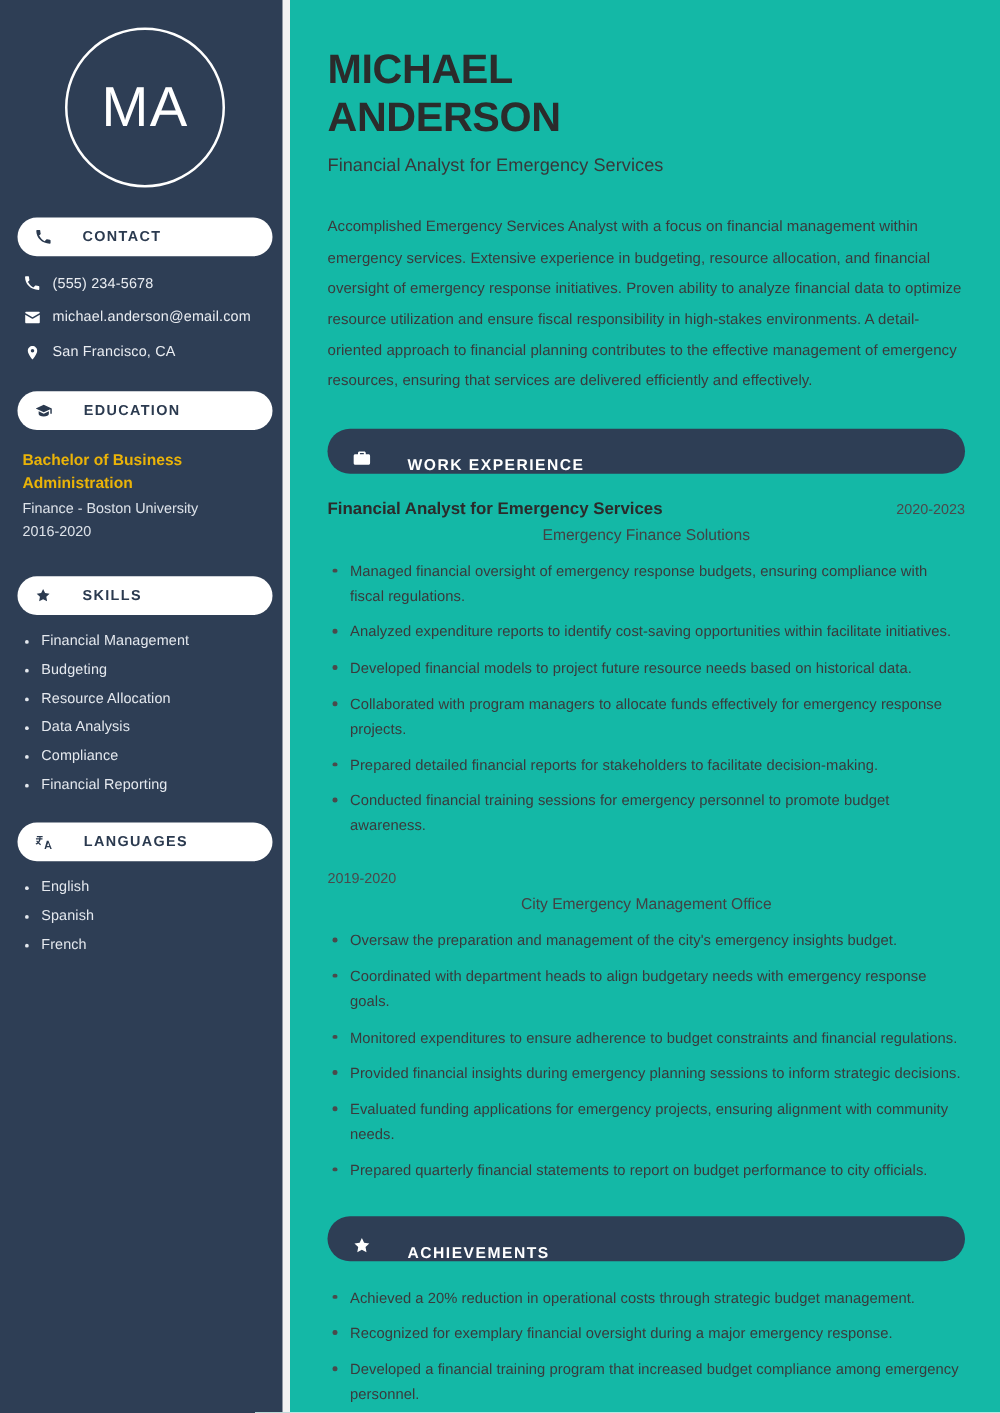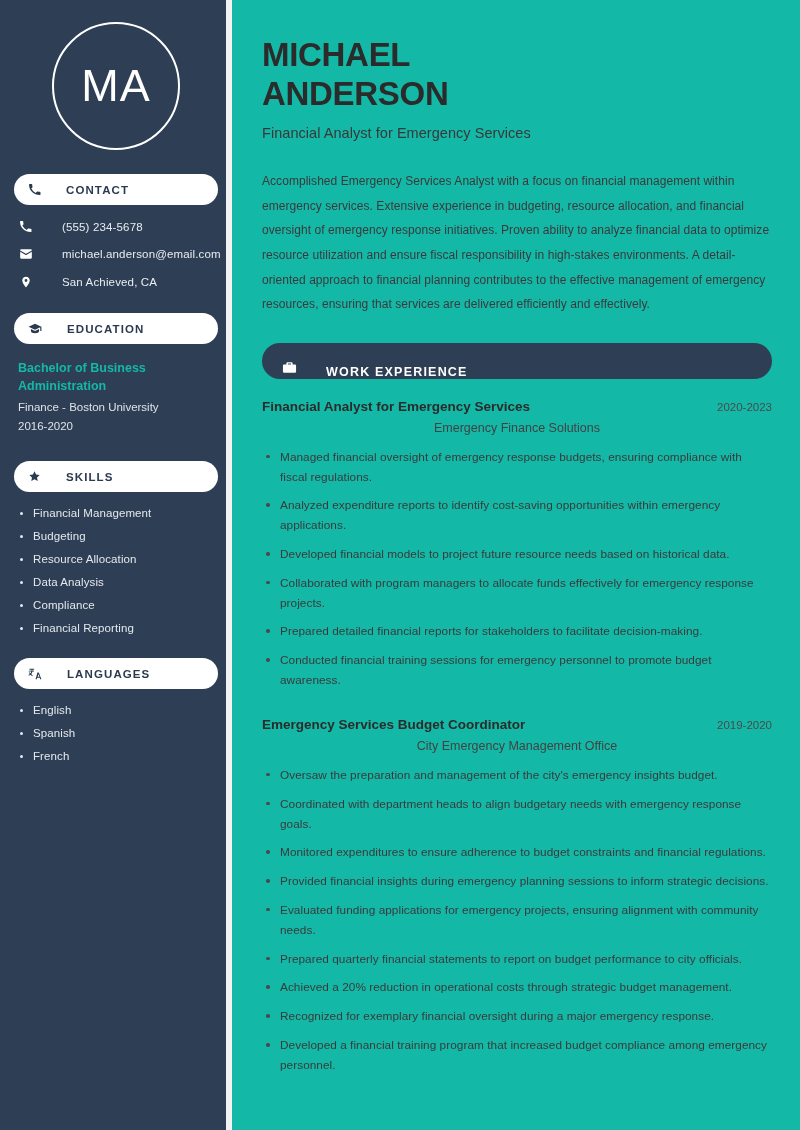--- a/index.html
+++ b/index.html
@@ -71,41 +71,41 @@
     font-size: 11.5px;
     font-weight: bold;
     letter-spacing: 1.1px;
   }
   .pill .ico svg { display: block; }
 
   .contact-list { margin-bottom: 24px; }
   .contact-row {
     display: flex;
     align-items: center;
-    gap: 29px;
+    gap: 9px;
     padding: 0 4px;
     margin-bottom: 14px;
   }
   .contact-row .ico {
     width: 15px;
     display: flex;
     justify-content: center;
     flex: 0 0 15px;
   }
   .contact-row .txt {
     font-size: 11.5px;
     color: #e9ecf1;
     letter-spacing: .15px;
   }
 
   .edu-block { padding: 0 4px; margin-bottom: 26px; }
   .edu-degree {
     font-size: 12.5px;
     font-weight: bold;
-    color: #14b8a6;
+    color: #eab308;
     line-height: 1.45;
     margin-bottom: 3px;
   }
   .edu-field, .edu-years {
     font-size: 11.5px;
     color: #dde2e9;
     line-height: 1.6;
   }
 
   .bullet-list { padding: 0 4px; margin-bottom: 24px; }
@@ -257,21 +257,21 @@
           </svg>
         </span>
         <span class="txt">michael.anderson@email.com</span>
       </div>
       <div class="contact-row">
         <span class="ico">
           <svg width="12" height="14" viewBox="0 0 24 24" fill="#ffffff">
             <path d="M12 1.5c-4.1 0-7.5 3.4-7.5 7.5 0 5.6 7.5 14 7.5 14s7.5-8.4 7.5-14c0-4.1-3.4-7.5-7.5-7.5zm0 10.3a2.8 2.8 0 1 1 0-5.6 2.8 2.8 0 0 1 0 5.6z"></path>
           </svg>
         </span>
-        <span class="txt">San Achieved, CA</span>
+        <span class="txt">San Francisco, CA</span>
       </div>
     </div>
 
     <div class="pill">
       <span class="ico">
         <svg width="14" height="14" viewBox="0 0 24 24" fill="#2b3a4f">
           <path d="M12 3 1 8.2l11 5.2 9-4.3v6.2h2V8.2L12 3z"></path>
           <path d="M5 12.1v3.6c0 1.9 3.1 3.4 7 3.4s7-1.5 7-3.4v-3.6l-7 3.3-7-3.3z"></path>
         </svg>
       </span>
@@ -341,44 +341,51 @@
     </div>
 
     <div class="job">
       <div class="job-head">
         <span class="job-role">Financial Analyst for Emergency Services</span>
         <span class="job-dates">2020-2023</span>
       </div>
       <div class="job-company">Emergency Finance Solutions</div>
       <ul class="duties">
         <li>Managed financial oversight of emergency response budgets, ensuring compliance with fiscal regulations.</li>
-        <li>Analyzed expenditure reports to identify cost-saving opportunities within emergency applications.</li>
+        <li>Analyzed expenditure reports to identify cost-saving opportunities within facilitate initiatives.</li>
         <li>Developed financial models to project future resource needs based on historical data.</li>
         <li>Collaborated with program managers to allocate funds effectively for emergency response projects.</li>
         <li>Prepared detailed financial reports for stakeholders to facilitate decision-making.</li>
         <li>Conducted financial training sessions for emergency personnel to promote budget awareness.</li>
       </ul>
     </div>
 
     <div class="job spaced">
       <div class="job-head">
-        <span class="job-role">Emergency Services Budget Coordinator</span>
         <span class="job-dates">2019-2020</span>
       </div>
       <div class="job-company">City Emergency Management Office</div>
       <ul class="duties">
         <li>Oversaw the preparation and management of the city's emergency insights budget.</li>
         <li>Coordinated with department heads to align budgetary needs with emergency response goals.</li>
         <li>Monitored expenditures to ensure adherence to budget constraints and financial regulations.</li>
         <li>Provided financial insights during emergency planning sessions to inform strategic decisions.</li>
         <li>Evaluated funding applications for emergency projects, ensuring alignment with community needs.</li>
         <li>Prepared quarterly financial statements to report on budget performance to city officials.</li>
       </ul>
     </div>
 
+    <div class="section-bar">
+      <span class="ico">
+        <svg width="15" height="15" viewBox="0 0 24 24" fill="#ffffff">
+          <path d="M12 2.2l2.9 6.1 6.6.9-4.8 4.6 1.2 6.6L12 17.3l-5.9 3.1 1.2-6.6-4.8-4.6 6.6-.9L12 2.2z"></path>
+        </svg>
+      </span>
+      <span class="bar-label">ACHIEVEMENTS</span>
+    </div>
 
     <ul class="achievements">
       <li>Achieved a 20% reduction in operational costs through strategic budget management.</li>
       <li>Recognized for exemplary financial oversight during a major emergency response.</li>
       <li>Developed a financial training program that increased budget compliance among emergency personnel.</li>
     </ul>
 
   </main>
 </div>
 

